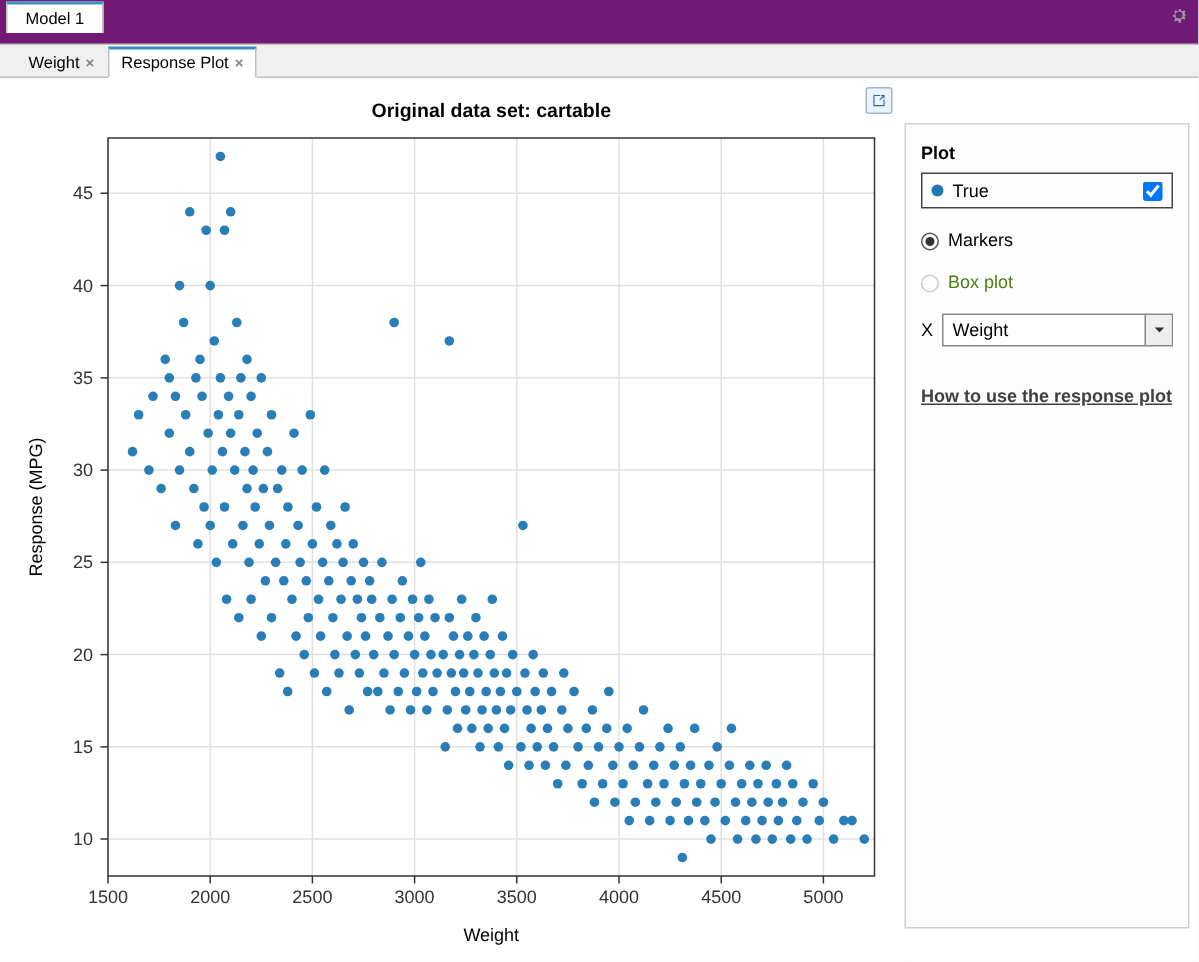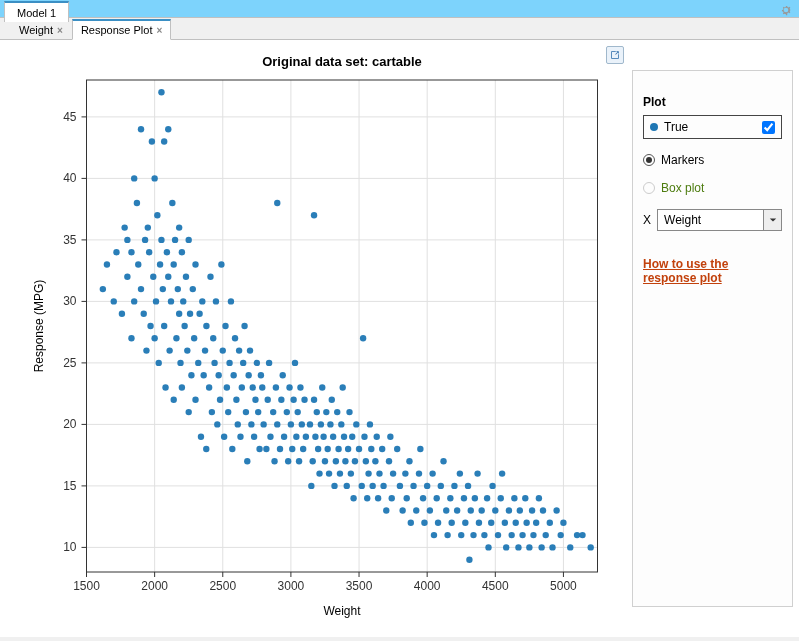--- a/index.html
+++ b/index.html
@@ -1,54 +1,54 @@
 <!DOCTYPE html>
 <html><head>
 <meta charset="utf-8">
 <style>
   * { box-sizing: border-box; margin: 0; padding: 0; }
   body { font-family: -apple-system, "Segoe UI", Helvetica, Arial, sans-serif; font-size: 12px; background: #f0f0f0; width: 799px; height: 641px; overflow: hidden; }
   
   
-  .model-tabs { height: 18px; background: #7dd3fc; border-bottom: 1px solid #c0c0c0; display: flex; align-items: stretch; position: relative; }
+  .model-tabs { height: 30px; background: #701a75; border-bottom: 1px solid #c0c0c0; display: flex; align-items: stretch; position: relative; }
   .model-tab { background: #fff; border: 1px solid #c0c0c0; border-top: 2px solid #3b8fc4; border-bottom: none; padding: 0 12px; display: flex; align-items: center; font-size: 11px; margin-left: 4px; height: 21px; margin-top: 1px; }
   .model-tabs .gear { position: absolute; right: 6px; top: 3px; color: #999; width: 14px; height: 14px; }
   
   
   .inner-tabs { height: 22px; background: #f0f0f0; display: flex; align-items: stretch; padding-left: 10px; gap: 0; border-bottom: 1px solid #c0c0c0; }
   .inner-tab { padding: 0 8px; display: flex; align-items: center; font-size: 11px; border: 1px solid transparent; border-bottom: none; gap: 4px; height: 21px; margin-top: 1px; cursor: pointer; }
   .inner-tab.active { background: #fff; border: 1px solid #c0c0c0; border-top: 2px solid #3b8fc4; border-bottom: 1px solid #fff; margin-bottom: -1px; }
   .inner-tab .close { color: #888; font-weight: bold; font-size: 10px; }
   
   
   .content { display: flex; height: calc(641px - 44px); background: #fff; }
   .plot-pane { flex: 1; position: relative; background: #fff; padding: 10px 0 10px 10px; }
-  .side-pane { width: 161px; border-left: 1px solid #d0d0d0; background: #fdfdfd; padding: 24px 10px; position: relative; margin-top: 30px; margin-right: 6px; margin-bottom: 30px; border: 1px solid #d0d0d0; }
+  .side-pane { width: 190px; border-left: 1px solid #d0d0d0; background: #fdfdfd; padding: 12px 10px; position: relative; margin-top: 30px; margin-right: 6px; margin-bottom: 30px; border: 1px solid #d0d0d0; }
   
   .popout { position: absolute; top: 6px; right: 8px; width: 18px; height: 18px; border: 1px solid #a0b8cc; background: #eaf2fa; display:flex; align-items:center; justify-content:center; border-radius:2px; cursor:pointer; }
   
   .side-section { margin-bottom: 12px; }
   .side-title { font-weight: bold; font-size: 12px; margin-bottom: 6px; }
   .legend-box { border: 1px solid #444; padding: 4px 6px; display: flex; align-items: center; justify-content: space-between; }
   .legend-left { display:flex; align-items:center; gap:6px; }
   .legend-dot { width: 8px; height: 8px; border-radius: 50%; background: #1f77b4; display: inline-block; }
   .legend-check { width: 13px; height: 13px; }
   
-  .radio-row { display:flex; align-items:center; gap:6px; margin: 14px 0; font-size: 12px; }
+  .radio-row { display:flex; align-items:flex-end; gap:6px; margin: 14px 0; font-size: 12px; }
   .radio-row.disabled { color: #4d7c0f; }
   .radio-dot { width: 12px; height: 12px; border-radius: 50%; border: 1px solid #555; display:inline-flex; align-items:center; justify-content:center; }
   .radio-dot.sel::after { content:''; width:6px; height:6px; border-radius:50%; background:#333; }
   .radio-row.disabled .radio-dot { border-color:#ccc; }
   
   .axis-row { display:flex; align-items:center; gap:6px; }
   .axis-select { flex:1; height:22px; border:1px solid #888; background:#fff; display:flex; align-items:center; padding:0 6px; position:relative; font-size:12px; cursor:pointer; }
   .axis-select .caret { position:absolute; right:0; top:0; bottom:0; width:18px; border-left:1px solid #888; display:flex; align-items:center; justify-content:center; background:#eee; }
   .caret svg { width:8px; height:8px; }
   
-  .help-link { color: #c2410c; text-decoration: underline; font-size: 12px; font-weight: bold; cursor:pointer; display:inline-block; margin-top: 14px; }
+  .help-link { color: #404040; text-decoration: underline; font-size: 12px; font-weight: bold; cursor:pointer; display:inline-block; margin-top: 14px; }
   
   
   .chart { width: 100%; height: 100%; }
   .axis-line { stroke: #333; stroke-width:1; fill:none; }
   .tick text { font-size: 12px; fill: #333; }
   .grid line { stroke: #e0e0e0; stroke-width:1; }
   .title { font-size: 13px; font-weight: bold; text-anchor: middle; }
   .axis-label { font-size: 12px; text-anchor: middle; }
   .point { fill: #1f77b4; opacity: 0.95; }
 </style>

